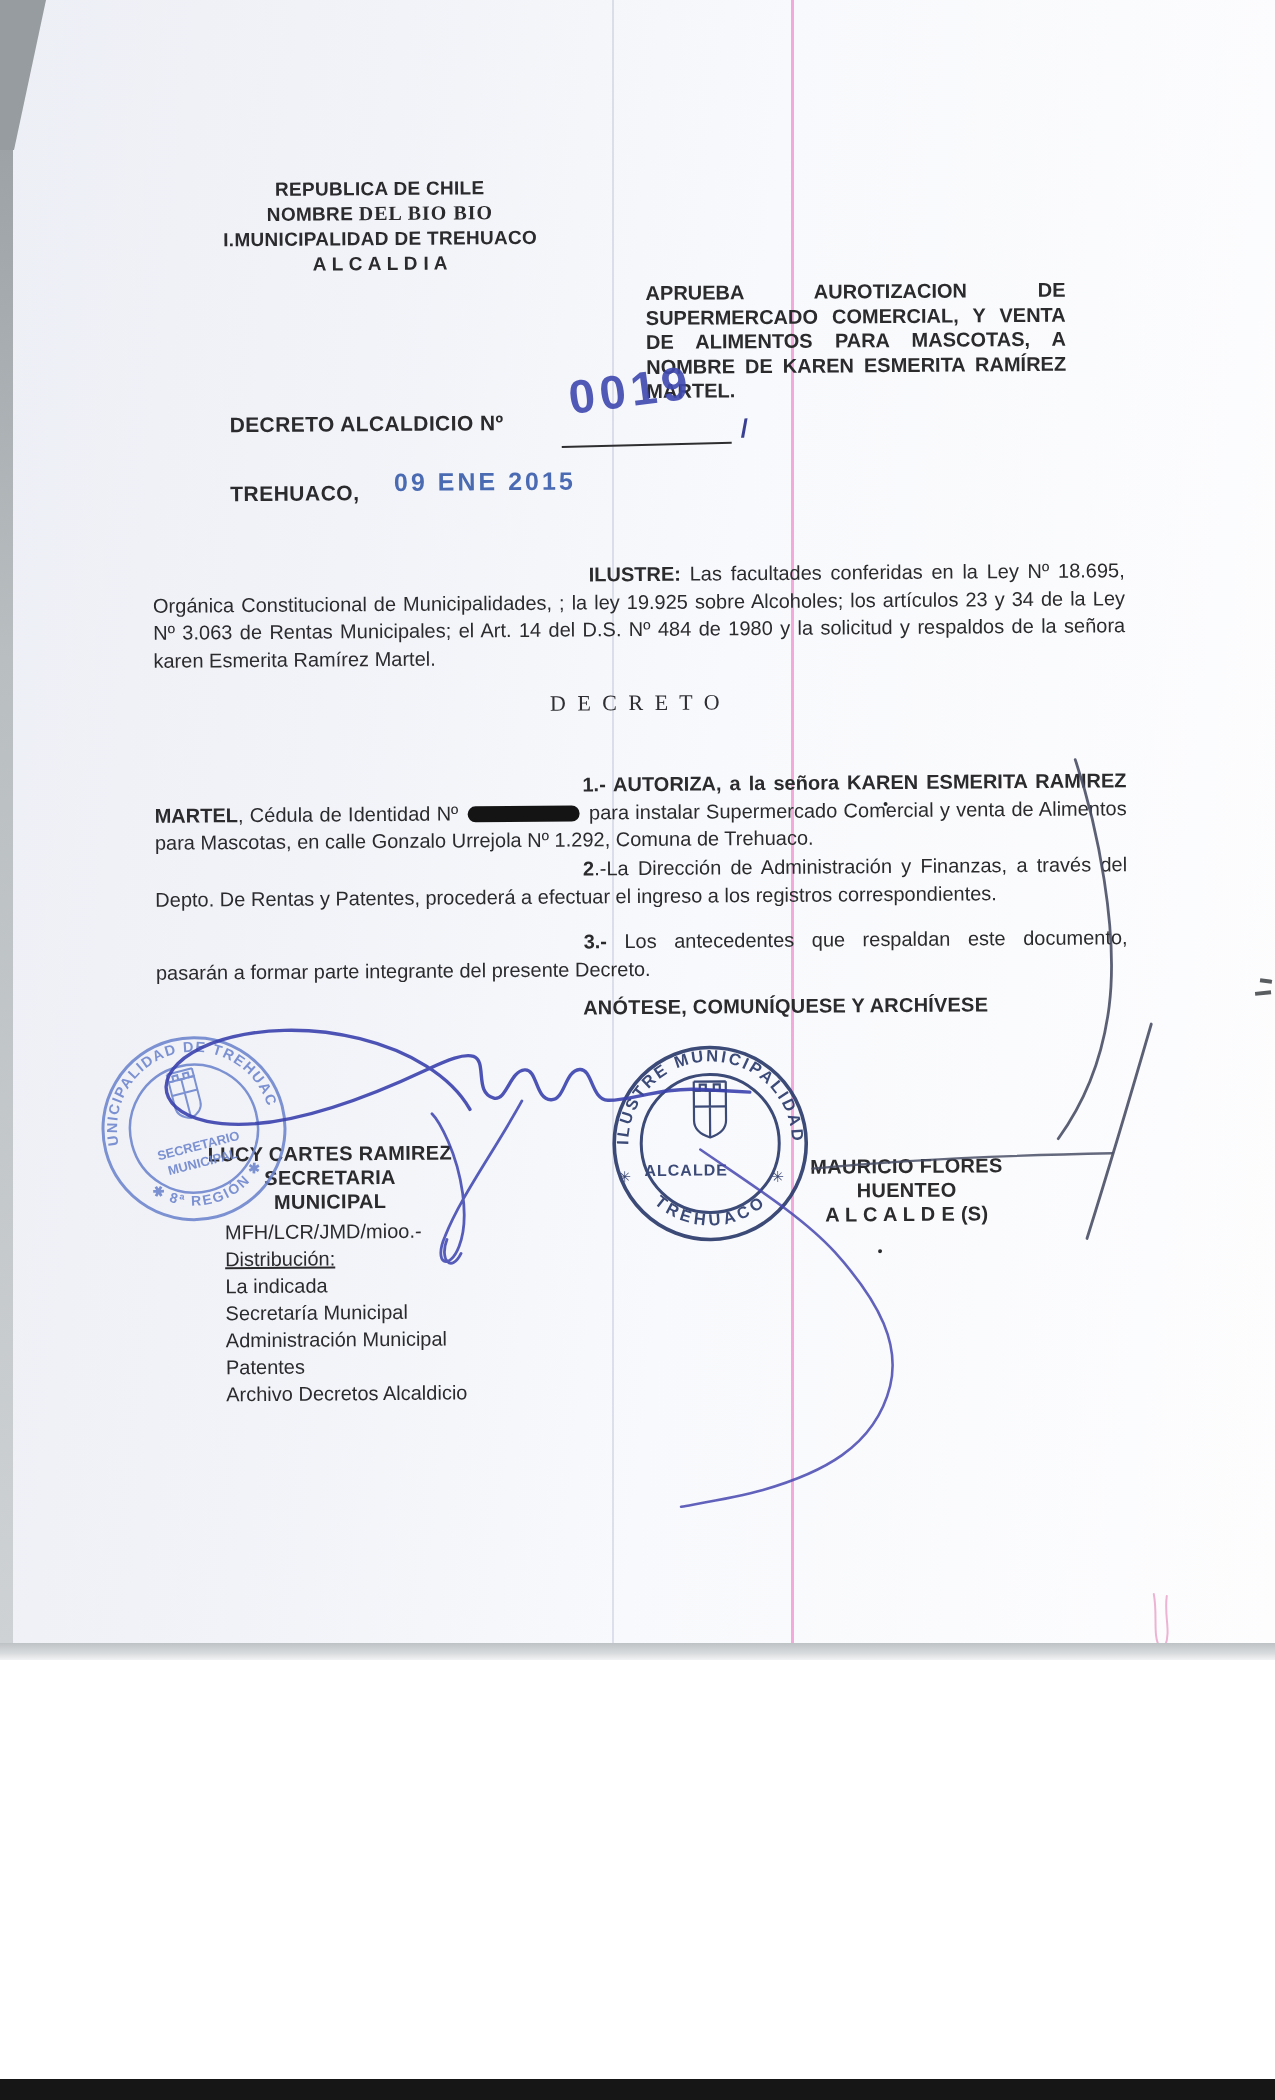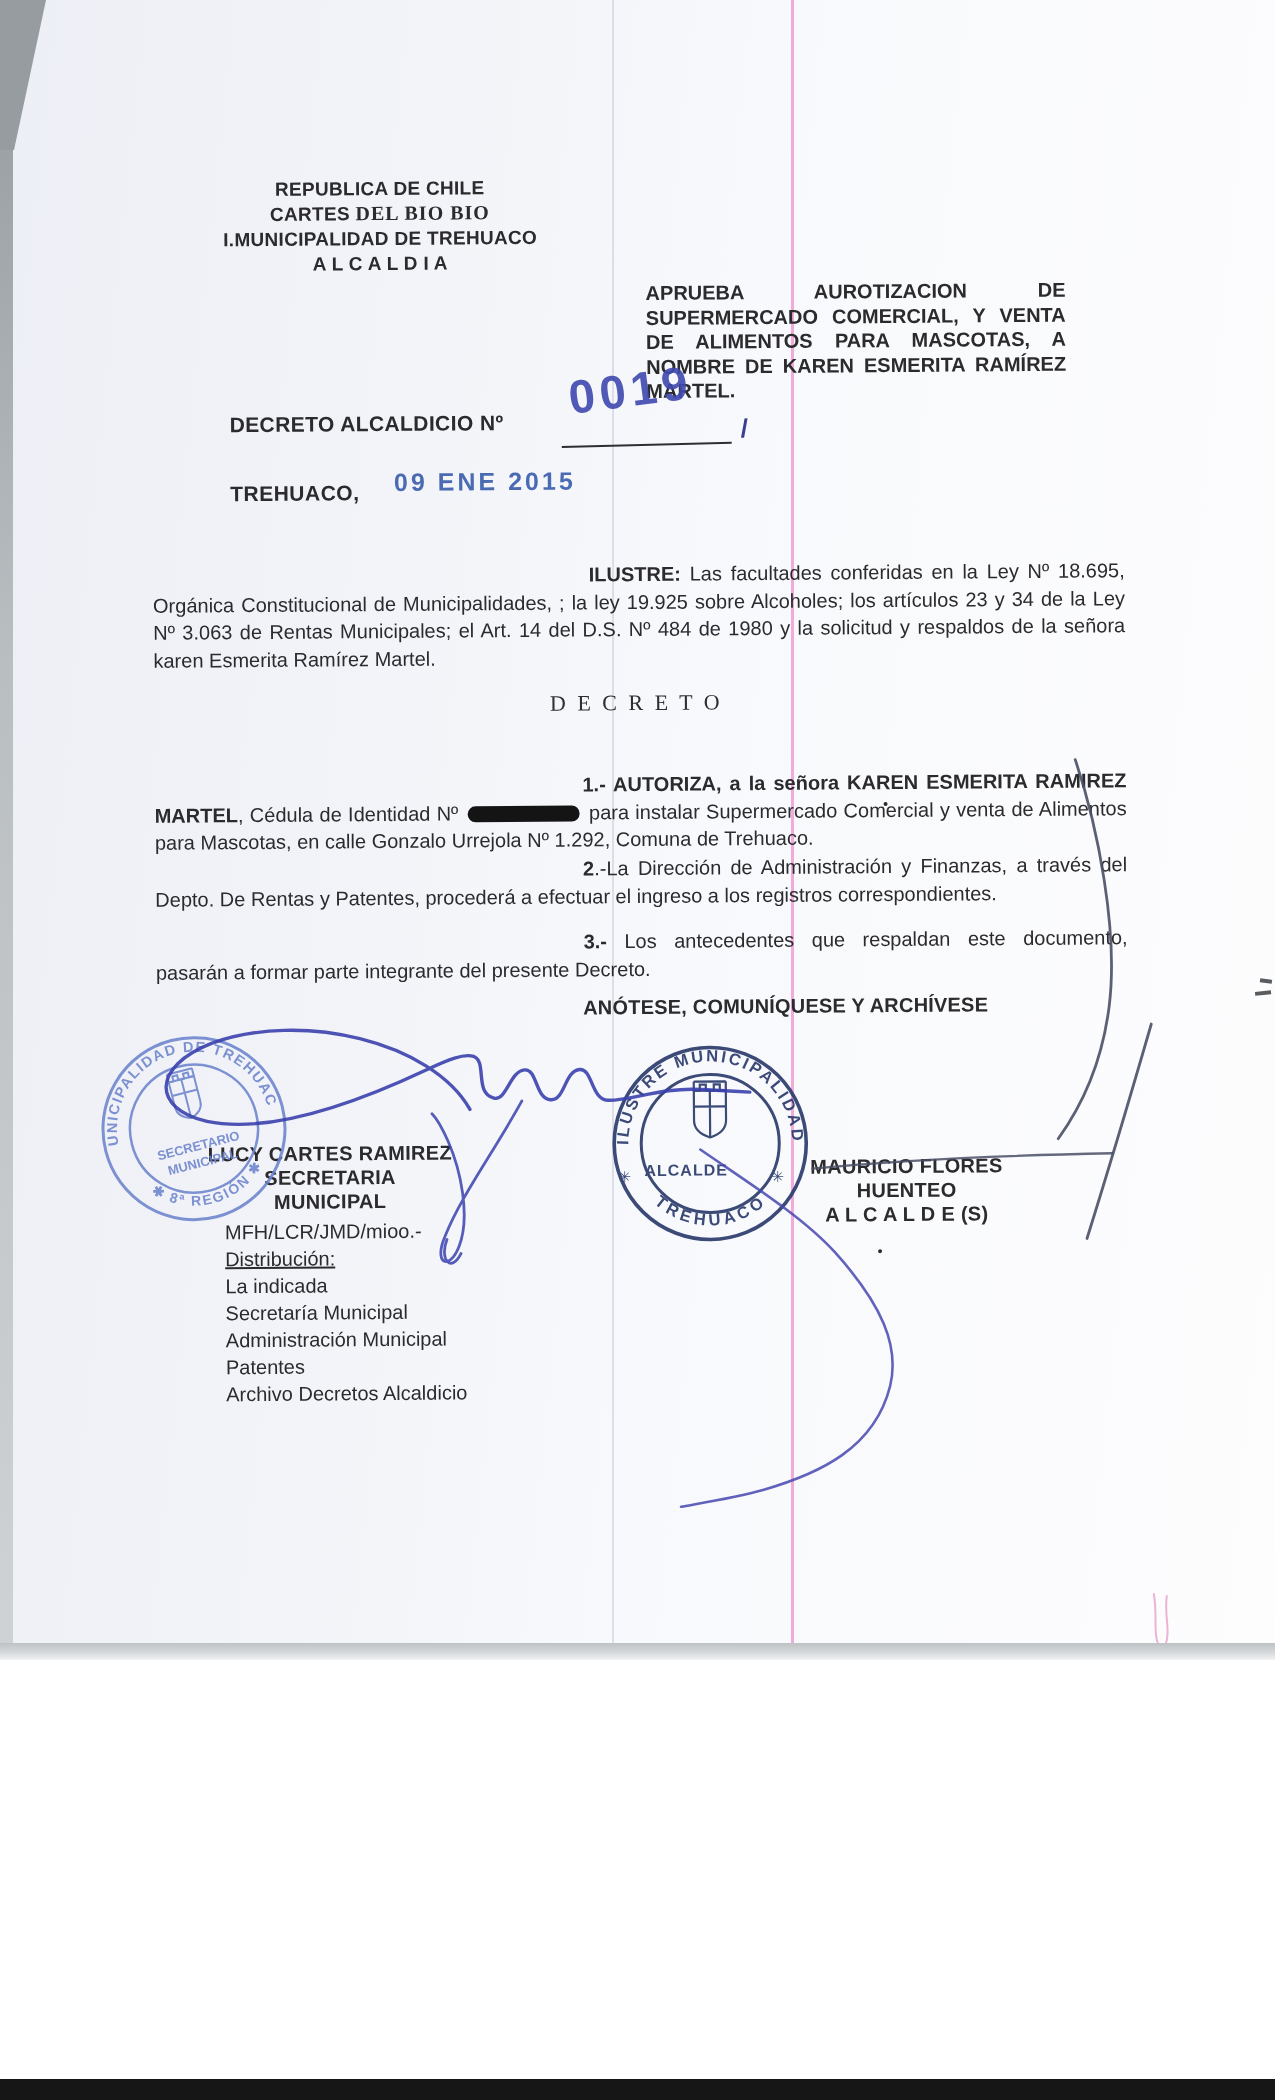--- a/index.html
+++ b/index.html
@@ -63,21 +63,21 @@
   <div id="paper"></div>
   <div id="left-strip"></div>
   <div id="corner-shade"></div>
   <div id="fold-line"></div>
   <div id="pink-line"></div>
 
   <div id="content">
 
     <div class="abs letterhead">
       <div>REPUBLICA DE CHILE</div>
-      <div><span>CARTES </span><span class="serif">DEL BIO BIO</span></div>
+      <div><span>NOMBRE </span><span class="serif">DEL BIO BIO</span></div>
       <div>I.MUNICIPALIDAD DE TREHUACO</div>
       <div>A L C A L D I A</div>
     </div>
 
     <div class="abs subject">APRUEBA AUROTIZACION DE SUPERMERCADO COMERCIAL, Y VENTA DE ALIMENTOS PARA MASCOTAS, A NOMBRE DE KAREN ESMERITA RAMÍREZ MARTEL.</div>
 
     <div class="abs decree-label">DECRETO ALCALDICIO Nº</div>
     <div class="abs hand-number">0019</div>
     <div class="abs num-underline"></div>
     <div class="abs slash">/</div>

